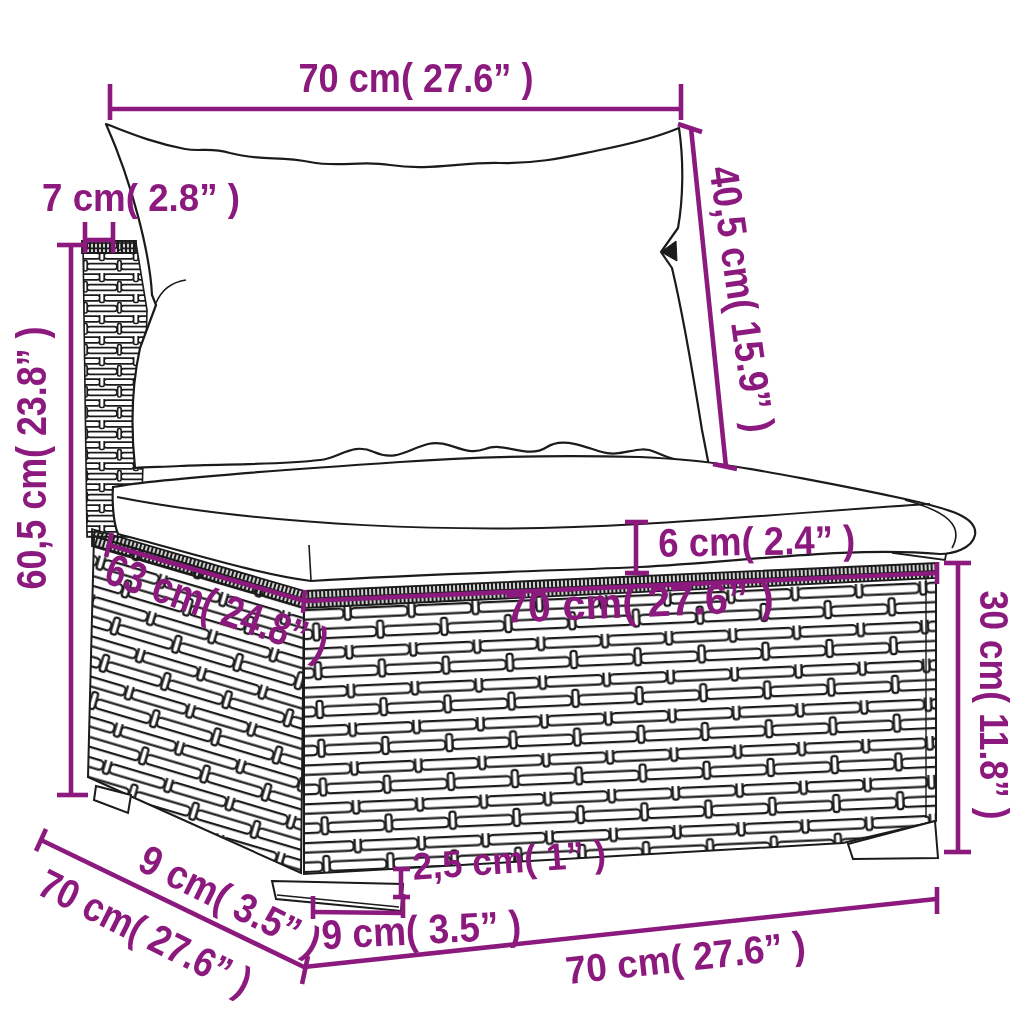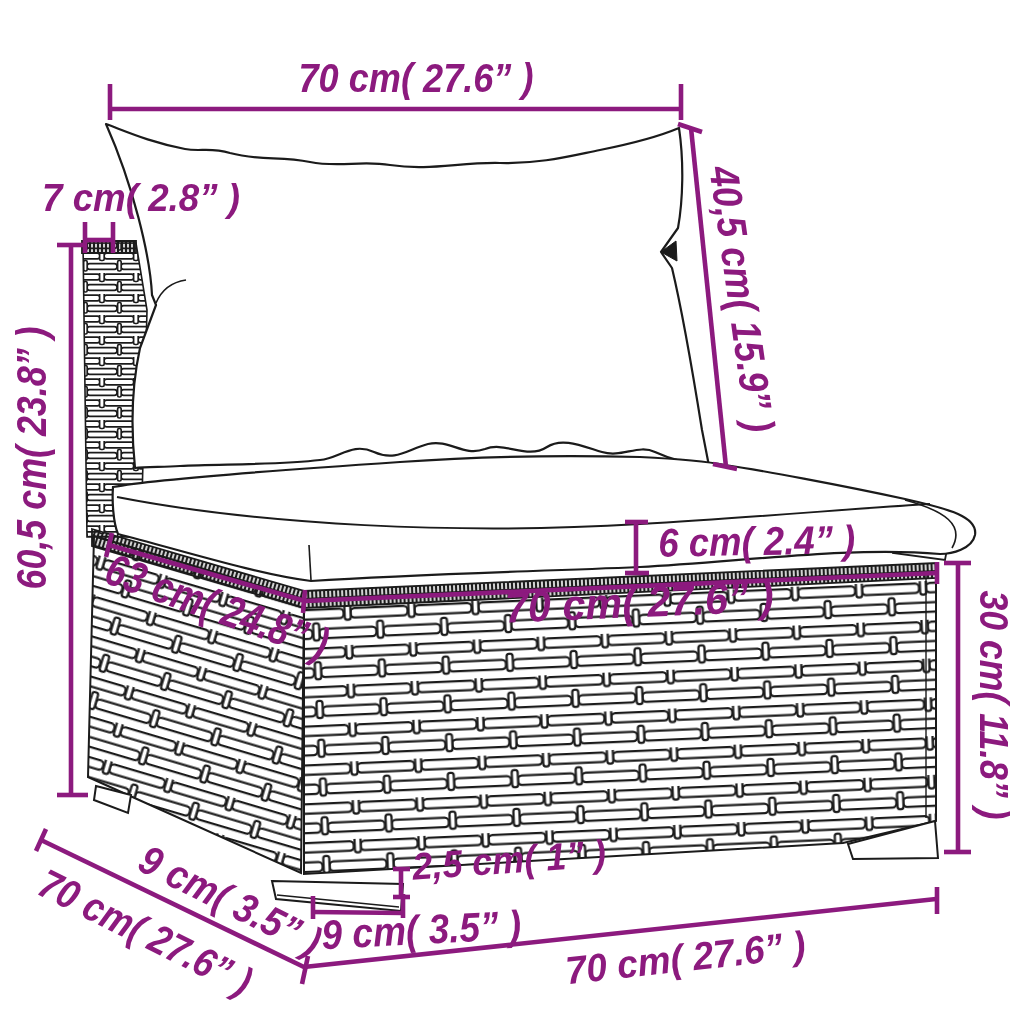--- a/index.html
+++ b/index.html
@@ -1,16 +1,16 @@
 <!DOCTYPE html>
 <html><head>
 <meta charset="utf-8">
 <style>
   html,body{margin:0;padding:0;background:#ffffff;}
-  .wrap{width:1024px;height:1024px;position:relative;overflow:hidden;background:#fff;font-style:italic;}
+  .wrap{width:1024px;height:1024px;position:relative;overflow:hidden;background:#fff;}
   text{font-family:"Liberation Sans",sans-serif;font-weight:bold;fill:#8C1A7E;}
 </style>
 </head>
 <body>
 <div class="wrap">
 <svg width="1024" height="1024" viewBox="0 0 1024 1024">
 <defs>
   <pattern id="brickF" width="64" height="38.8" patternUnits="userSpaceOnUse" patternTransform="rotate(-2.5)">
     <g fill="#ffffff" stroke="#1b1b1b" stroke-width="2.25">
       <rect x="3.5" y="2" width="57" height="9.5" rx="4"></rect>

